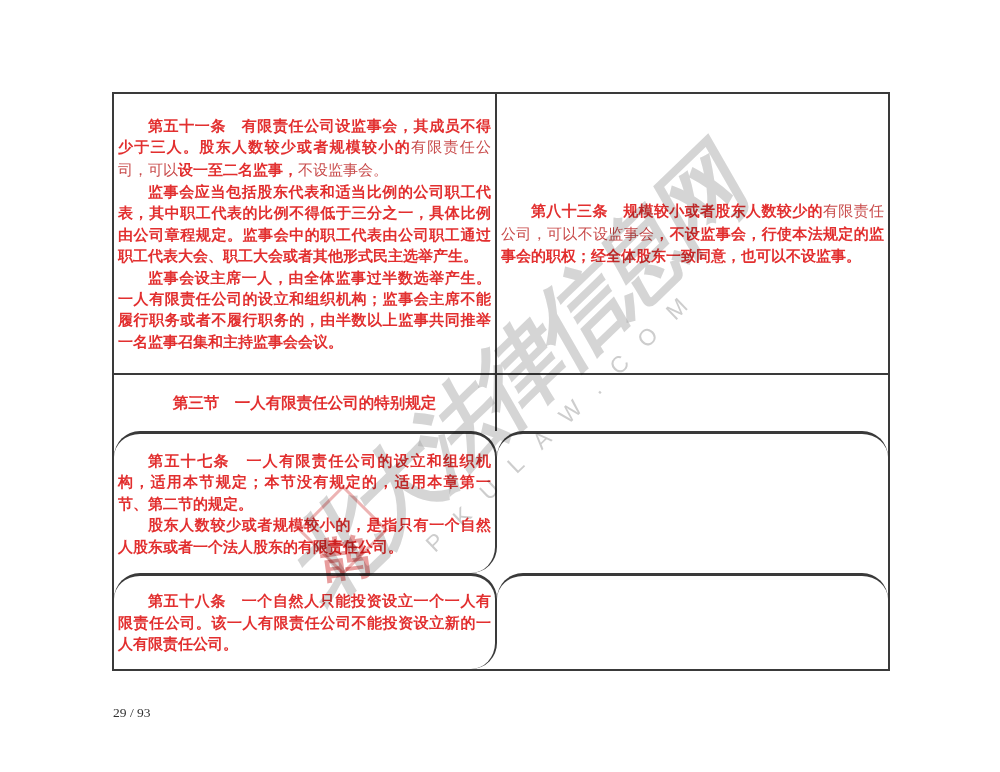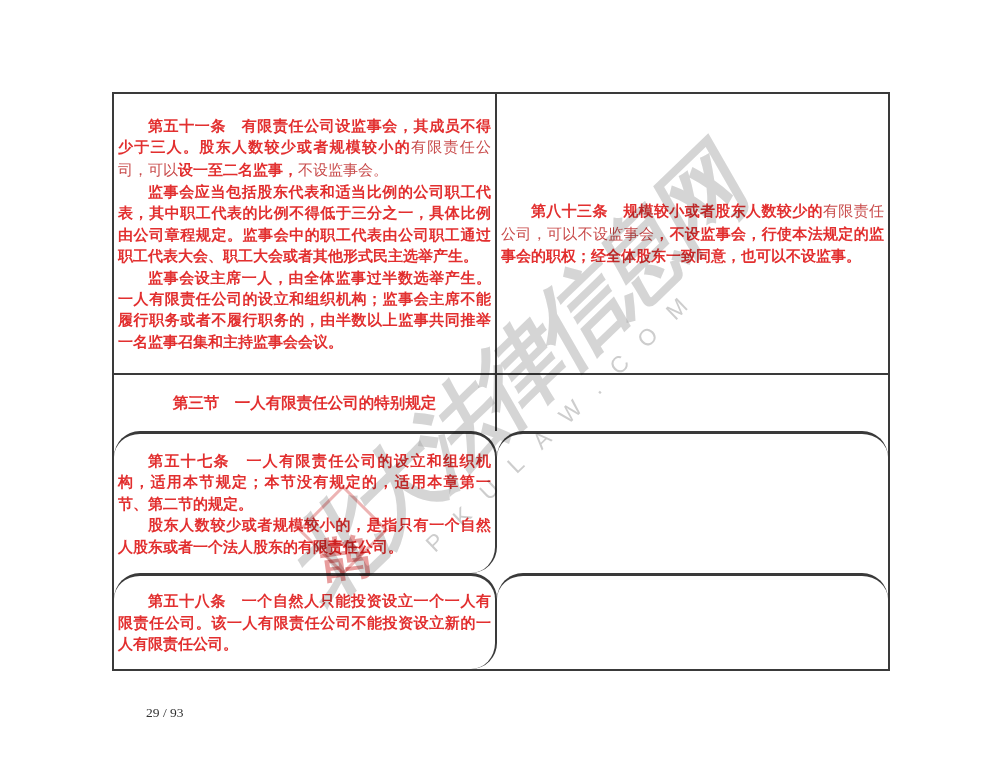--- a/index.html
+++ b/index.html
@@ -123,21 +123,20 @@
   }
 
   
   .page-number {
     position: absolute;
     left: 113px;
     top: 705px;
     font-family: "Liberation Serif", serif;
     font-size: 13.5px;
     color: #303030;
-    margin-left: 33px;
   }
 </style>
 </head>
 <body>
 
 <div class="page">
 
   <div class="cmp-table">
 
     <div class="cell col-left">

